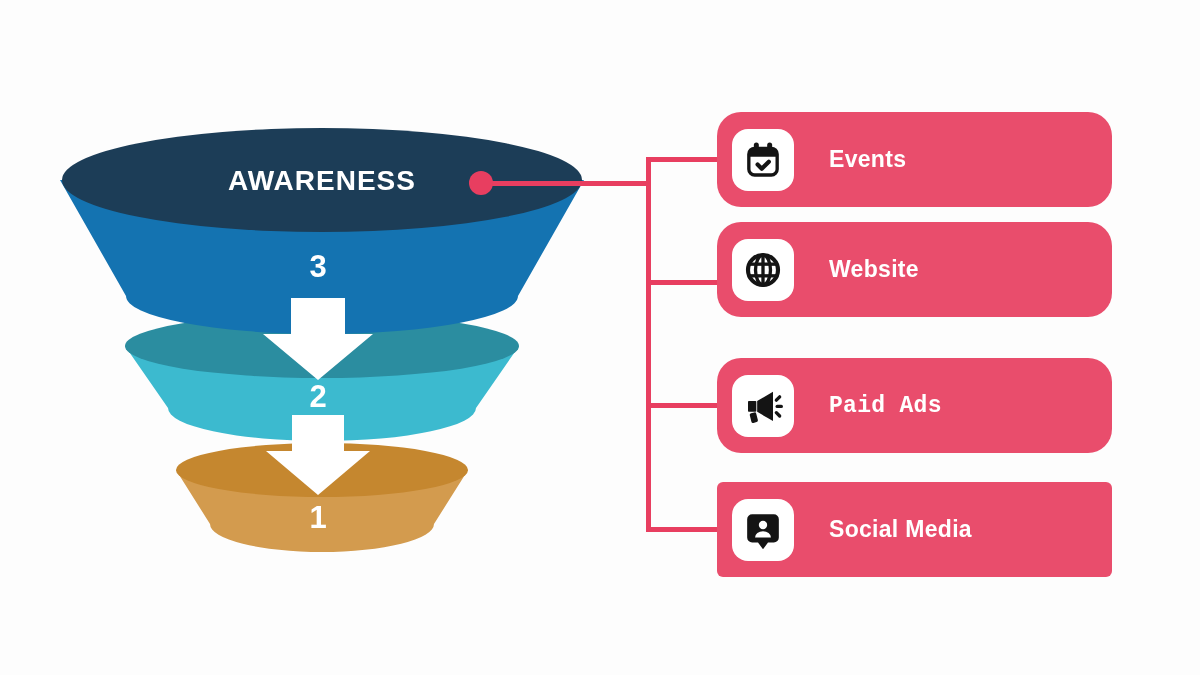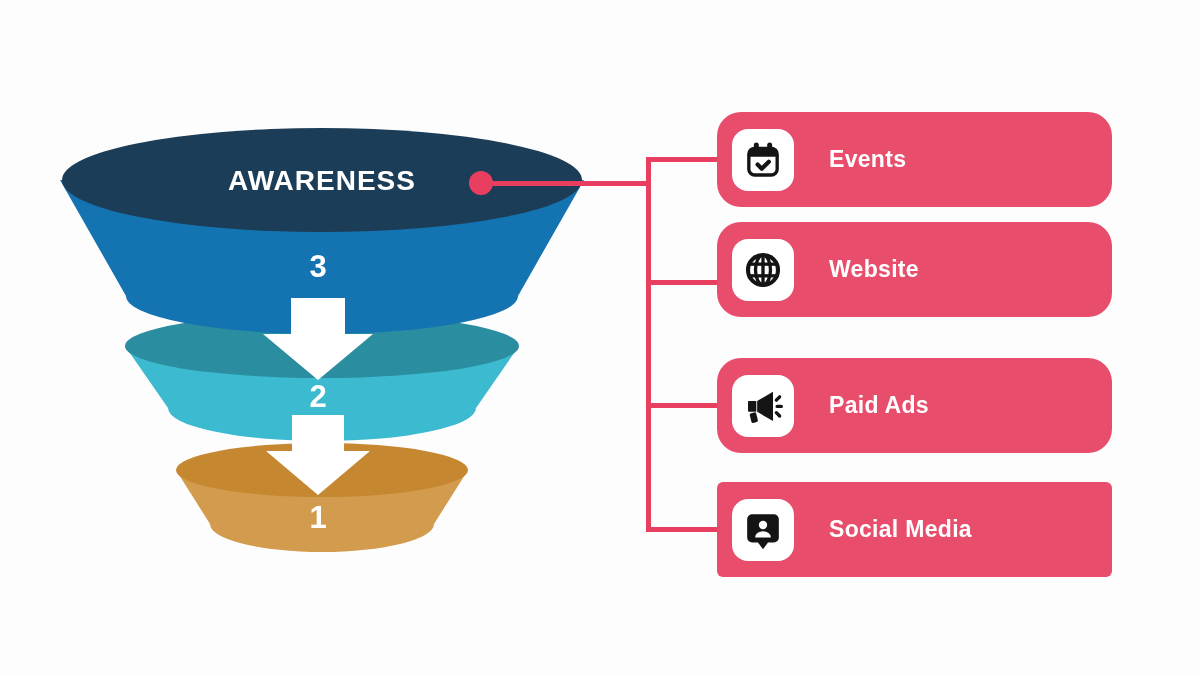--- a/index.html
+++ b/index.html
@@ -19,21 +19,21 @@
   .lvl2{left:293px;top:379px;}
   .lvl1{left:293px;top:500px;}
   .conn{position:absolute;background:var(--connector);}
   .conn-main{left:481px;top:181px;width:170px;height:5px;}
   .conn-spine{left:646px;top:157px;width:5px;height:375px;}
   .conn-stub{left:646px;width:71px;height:5px;}
   .stub-0{top:157px;} .stub-1{top:280px;} .stub-2{top:403px;} .stub-3{top:527px;}
   .conn-dot{position:absolute;left:469px;top:171px;width:24px;height:24px;border-radius:50%;background:var(--connector);}
   .channel{position:absolute;left:717px;width:395px;height:95px;background:var(--channel-box);
            border-radius:24px;display:flex;align-items:center;}
-  .ch-0{top:112px;} .ch-1{top:222px;} .ch-2{top:358px;} .ch-3{top:482px;border-radius:6px;}
+  .ch-0{top:112px;} .ch-1{top:222px;} .ch-2{top:358px;font-family:Liberation Mono, monospace;} .ch-3{top:482px;border-radius:6px;}
   .chip{width:62px;height:62px;margin-left:15px;background:#fff;border-radius:16px;
         display:flex;align-items:center;justify-content:center;flex:0 0 auto;}
   .chip svg{width:40px;height:40px;display:block;}
   .channel-label{margin-left:35px;color:#ffffff;font-size:23px;font-weight:bold;letter-spacing:.3px;}
 </style>
 </head>
 <body>
 
 <div class="canvas">
 

